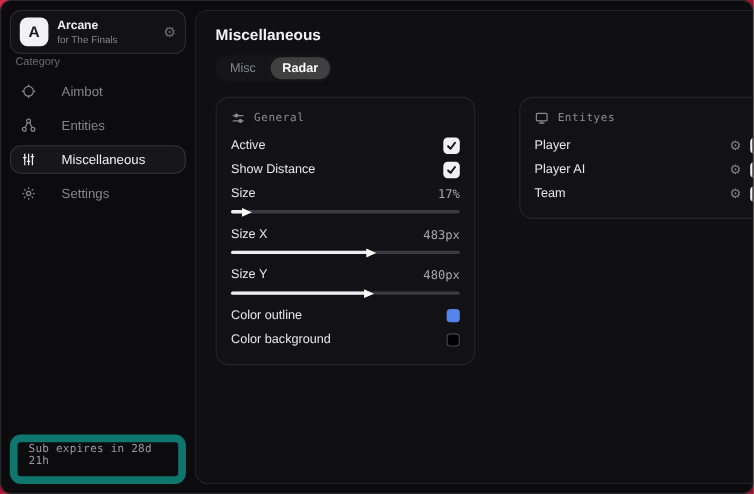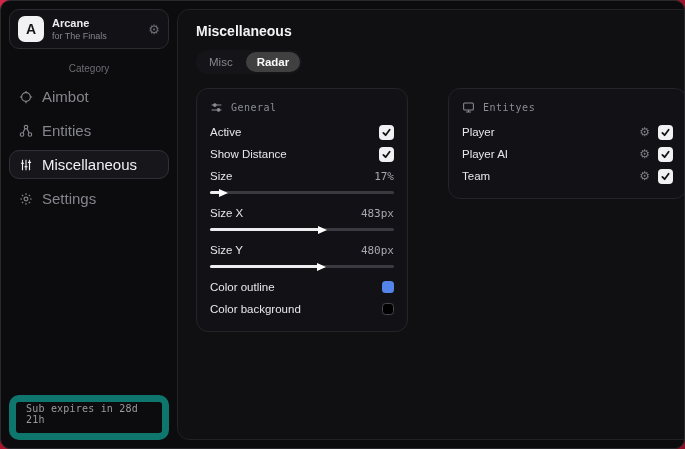--- a/index.html
+++ b/index.html
@@ -33,27 +33,27 @@
   .logo {
     width: 26px; height: 26px; border-radius: 7px;
     background: #f2f2f4; color: #17171b;
     display: grid; place-items: center;
     font-weight: 800; font-size: 14px;
   }
   .app-text { line-height: 1.15; }
   .app-name { font-size: 11px; font-weight: 700; color: #ededf1; }
   .app-sub  { font-size: 9px;  color: #84848c; margin-top: 1px; }
   .app-gear { margin-left: auto; color: #6d6d76; font-size: 13px; line-height: 1; }
-  .category-label { margin: 14px 5px 8px; font-size: 10px; color: #6c6c74; text-align: center; }
+  .category-label { margin: 2px 5px 8px; font-size: 10px; color: #6c6c74; }
   .nav { display: flex; flex-direction: column; gap: 5px; }
   .nav-item {
-    display: flex; align-items: center; gap: 9px;
+    display: flex; align-items: center; gap: 23px;
     padding: 5px 9px; border-radius: 10px;
     border: 1px solid transparent;
-    color: #85858d; font-size: 15px; cursor: default;
+    color: #85858d; font-size: 12px; cursor: default;
   }
   .nav-item.active { background: #17171b; border-color: #30303a; color: #f1f1f4; }
   .nav-item svg { flex: none; }
   .sub-card {
     margin-top: auto;
     border: 7px solid #0f766e; border-radius: 10px;
     padding: 1px 10px 8px;
   }
   .sub-line1 {
     font-family: "DejaVu Sans Mono", monospace;
@@ -74,21 +74,21 @@
     display: inline-flex; align-items: center; gap: 2px;
     background: #141419; border-radius: 14px; padding: 2px;
   }
   .tab { font-size: 11.5px; padding: 4px 11px; border-radius: 11px; color: #85858d; }
   .tab.active { background: #404040; color: #fafafb; font-weight: 700; }
   .cards { display: flex; gap: 12px; margin-top: 14px; align-items: flex-start; }
   .card {
     background: #121216; border: 1px solid #242429;
     border-radius: 12px; padding: 9px 13px 11px;
   }
-  .card.general  { width: 212px; }
+  .card.general  { width: 236px; }
   .card.entities { width: 239px; margin-left: 28px; }
   .card-header {
     display: flex; align-items: center; gap: 8px;
     color: #8b8b93; font-family: "DejaVu Sans Mono", monospace;
     font-size: 10px; letter-spacing: .5px;
     margin: 3px 0 7px;
   }
   .row {
     display: flex; justify-content: space-between; align-items: center;
     min-height: 22px; font-size: 11.5px; color: #e7e7eb;

